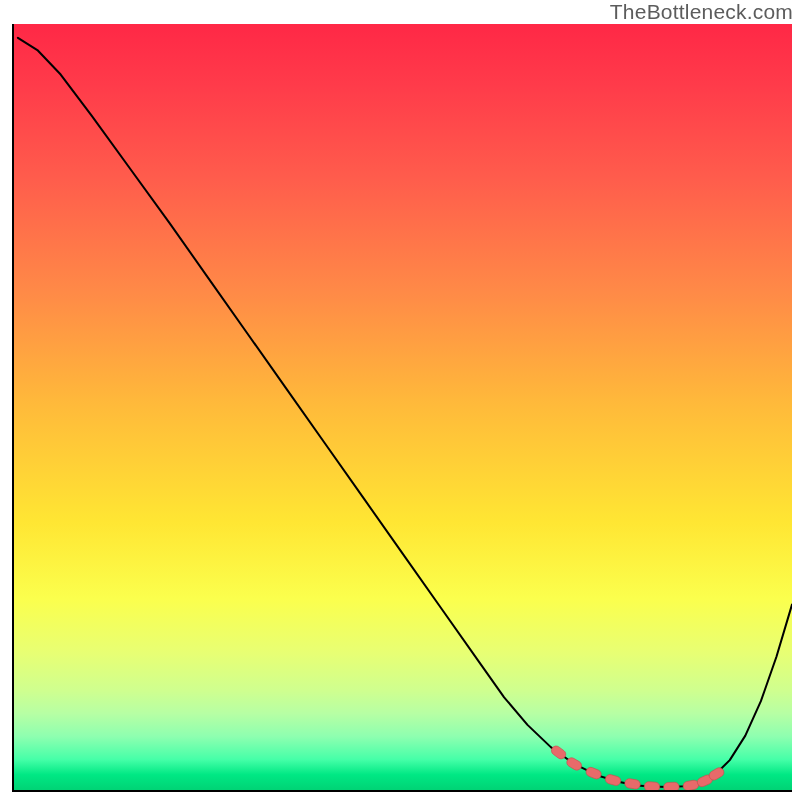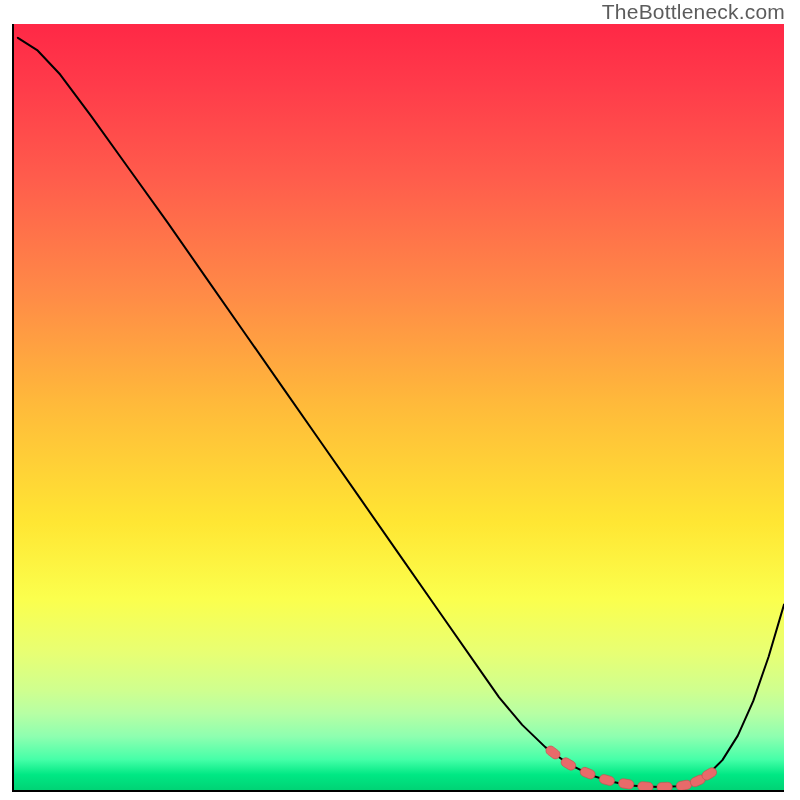--- a/index.html
+++ b/index.html
@@ -8,20 +8,21 @@
     width: 800px;
     height: 800px;
     overflow: hidden;
     background: #fff;
     font-family: Arial, Helvetica, sans-serif;
   }
   .root {
     position: relative;
     width: 792px;
     height: 800px;
+    padding-left: 8px;
   }
   .watermark {
     position: absolute;
     right: 7px;
     top: 0px;
     font-size: 21px;
     color: #5c5c5c;
     font-weight: 500;
     letter-spacing: 0.2px;
   }

